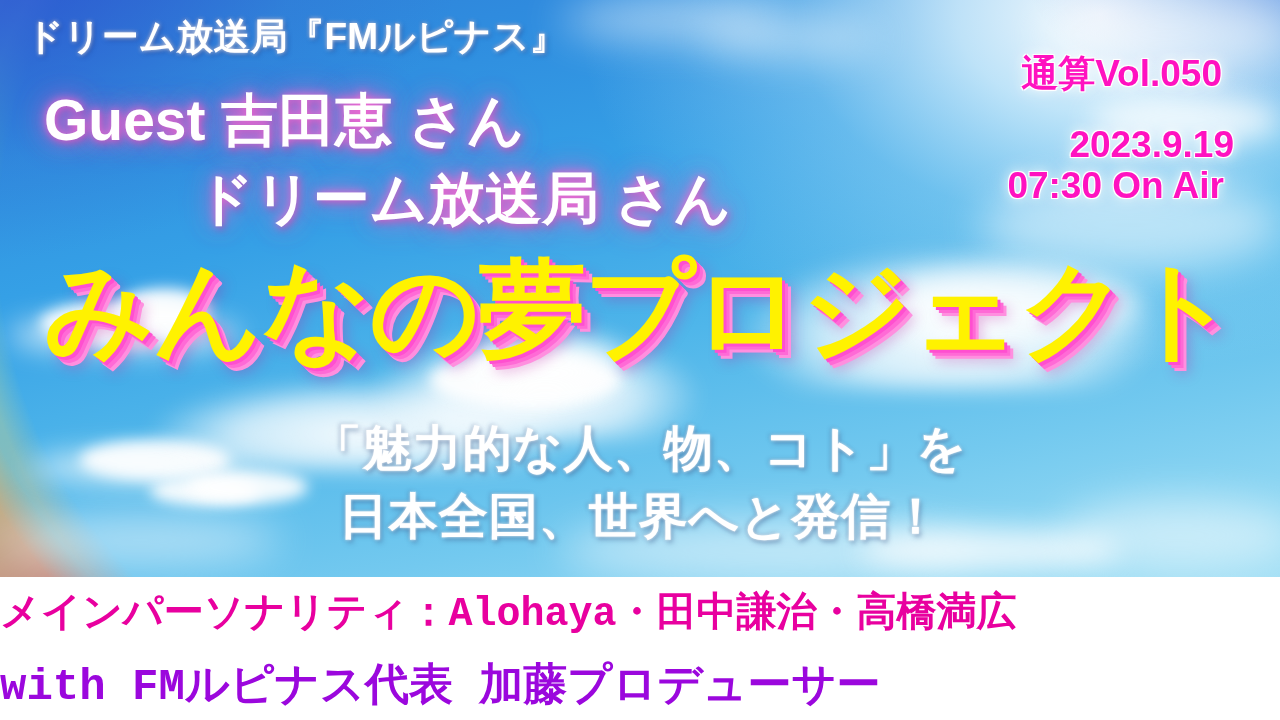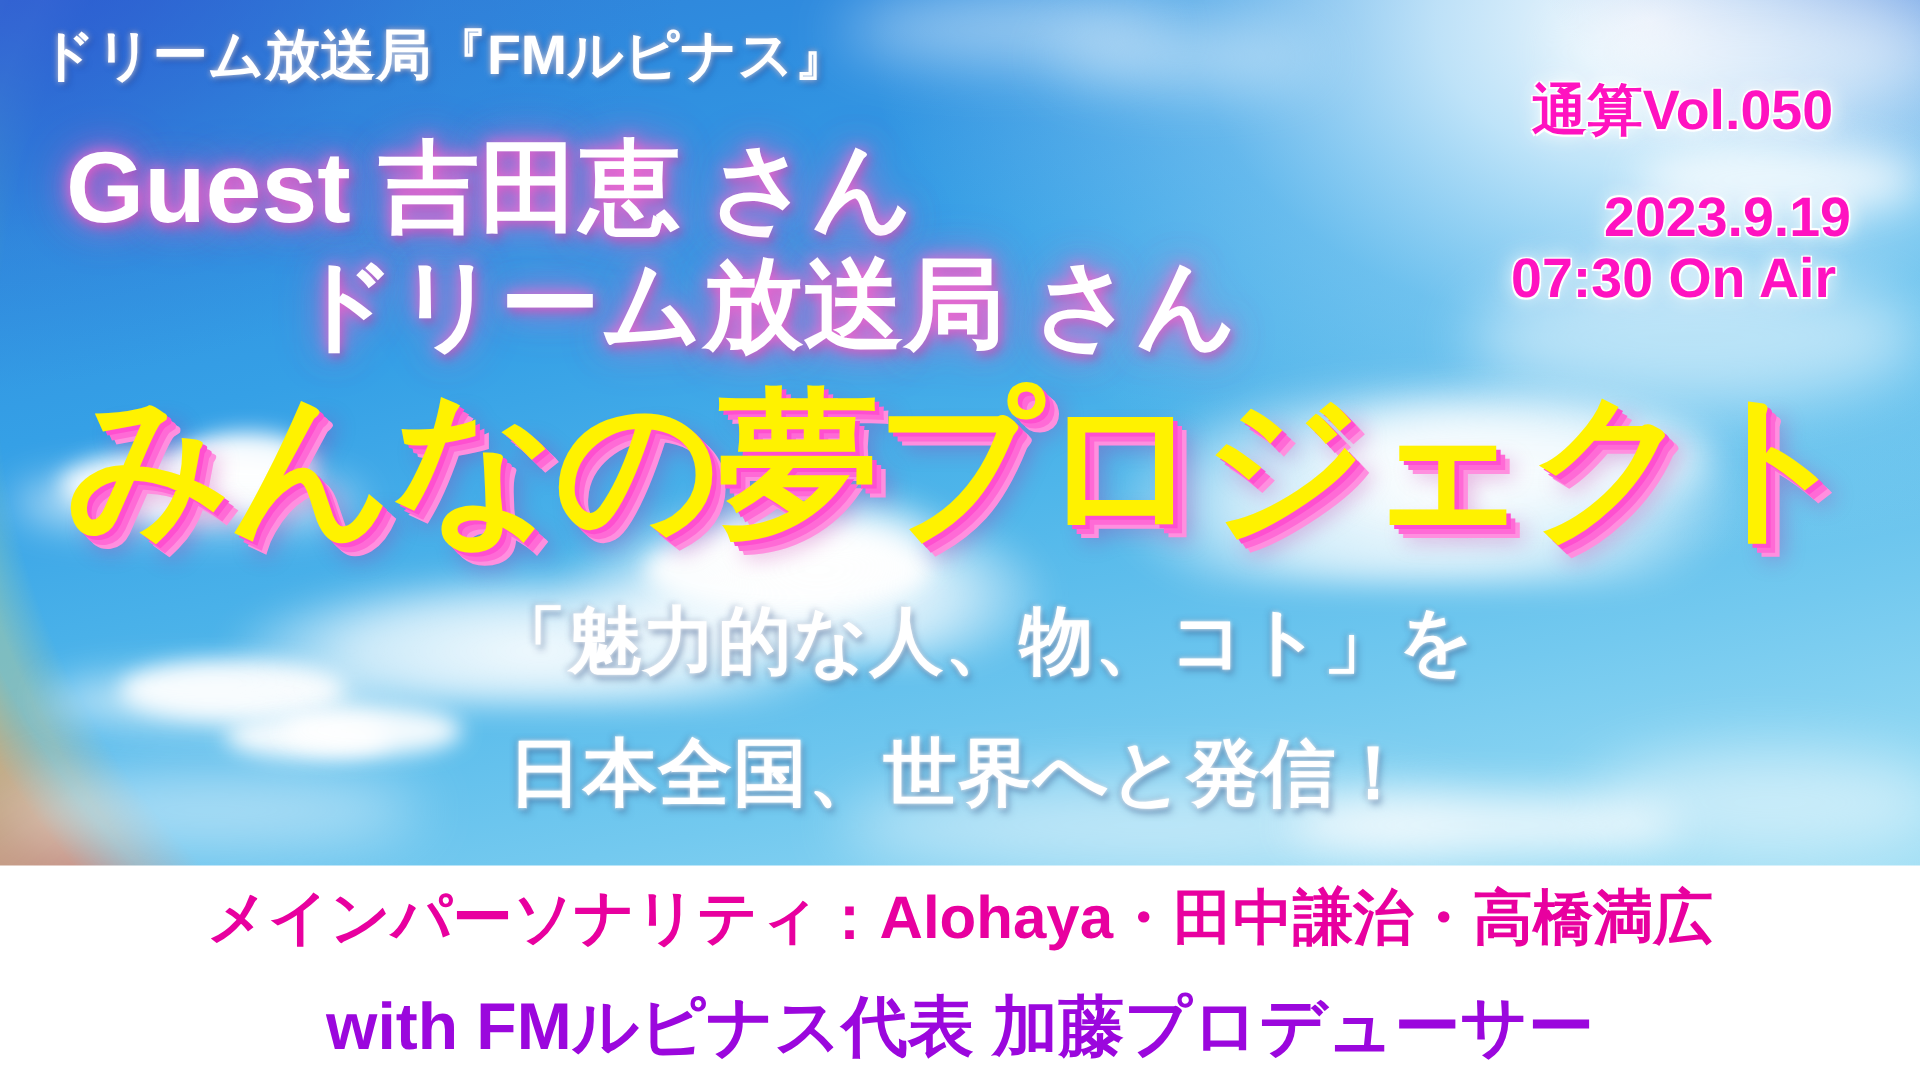--- a/index.html
+++ b/index.html
@@ -143,21 +143,21 @@
     font-weight: 700;
     color: #ffffff;
     letter-spacing: 0px;
     text-shadow:
       0 0 4px rgba(255,255,255,0.85),
       2px 2px 5px rgba(20,40,120,0.55),
       -1px -1px 3px rgba(20,40,120,0.35);
   }
 
   .guest-line {
-    font-size: 67px;
+    font-size: 57px;
     font-weight: 700;
     color: #ffffff;
     text-shadow:
       0 0 10px rgba(255,110,215,0.95),
       0 0 22px rgba(255,90,200,0.75),
       0 0 34px rgba(255,70,190,0.45),
       2px 3px 6px rgba(120,20,120,0.35);
   }
   .guest1 { left: 44px; top: 92px; }
   .guest2 { left: 196px; top: 170px; }
@@ -202,35 +202,36 @@
     transform: translateX(-50%);
     font-size: 49px;
     font-weight: 800;
     color: #ffffff;
     letter-spacing: 1px;
     text-shadow:
       0 0 3px rgba(255,255,255,0.9),
       2px 3px 5px rgba(60,90,140,0.5),
       -2px -1px 4px rgba(60,90,140,0.30);
   }
-  .sub1 { top: 404px; margin-left: 16px; }
+  .sub1 { top: 424px; }
   .sub2 { top: 492px; }
 
   
   .footer {
     position: absolute;
     left: 0; right: 0;
     top: 577px;
     height: 143px;
     background: #ffffff;
     display: flex;
     flex-direction: column;
-    align-items: center;
+    align-items: flex-start;
     justify-content: center;
     gap: 16px;
+    font-family: Liberation Mono, monospace;
   }
   .footer-line1 {
     font-size: 40px;
     font-weight: 700;
     color: #e8009f;
     white-space: nowrap;
     letter-spacing: 0px;
   }
   .footer-line2 {
     font-size: 44px;

